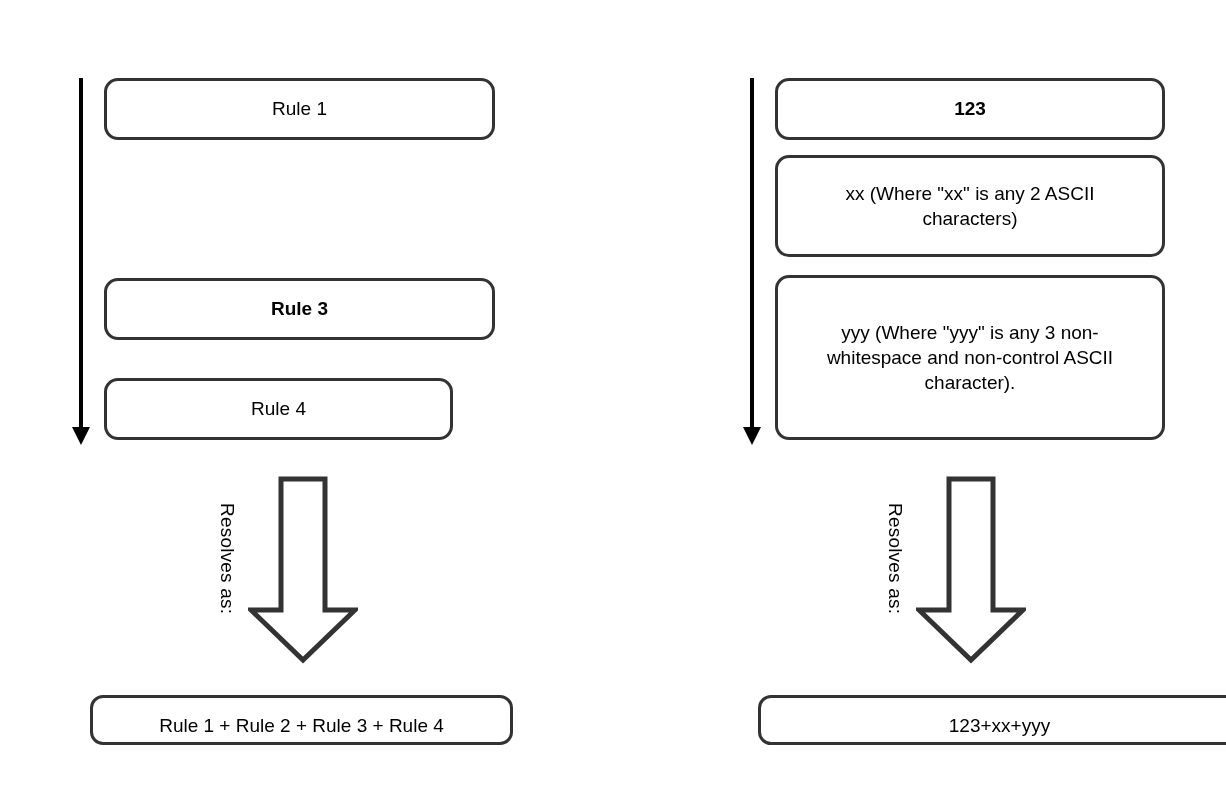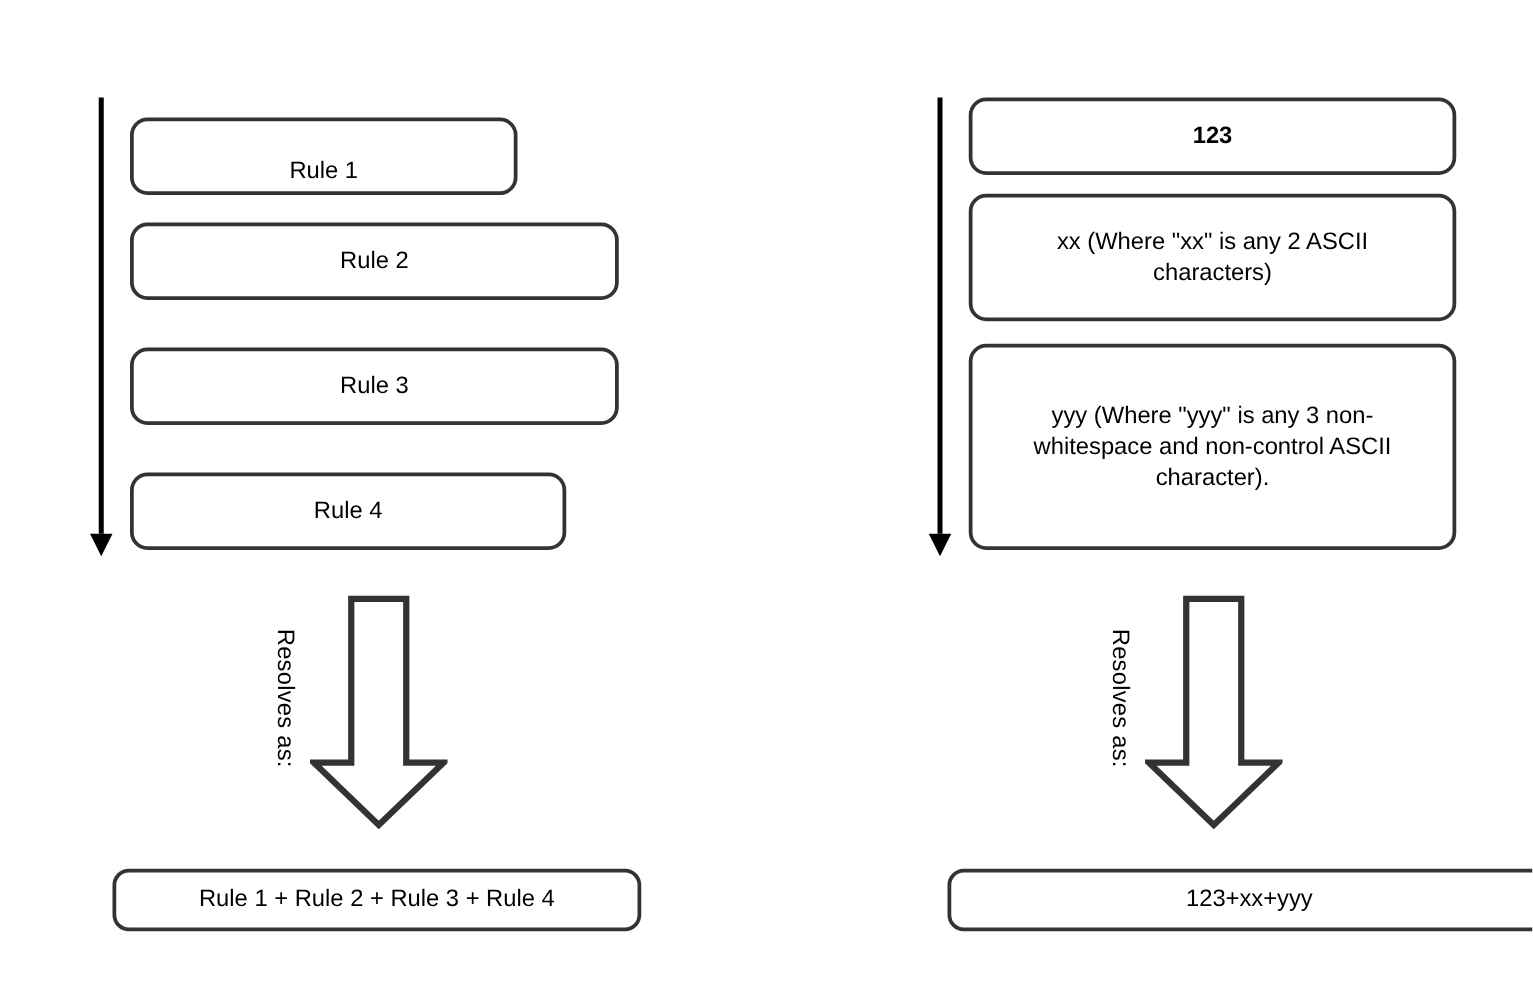--- a/index.html
+++ b/index.html
@@ -42,20 +42,21 @@
     line-height: 1.32;
     padding: 4px 16px;
   }
   .node-text {
     display: block;
     width: 100%;
     white-space: pre-line;
   }
   .node.result {
     border-radius: 13px;
+    align-items: flex-end;
   }
   
   .flow-arrow {
     position: absolute;
   }
   .flow-arrow .stem {
     position: absolute;
     left: 0;
     top: 0;
     width: 4px;
@@ -93,29 +94,26 @@
 
 <div id="canvas">
 
   <div class="column">
 
     <div class="flow-arrow" style="left:79px; top:78px; width:4px; height:367px;">
       <div class="stem" style="height:349px;"></div>
       <div class="head" style="top:349px;"></div>
     </div>
 
-    <div class="node" style="left:104px; top:94px; width:310px; height:62px;align-items:flex-end;">
+    <div class="node" style="left:104px; top:78px; width:391px; height:62px;">
       <span class="node-text">Rule 1</span>
     </div>
 
-    <div class="node" style="left:104px; top:178px; width:391px; height:62px;">
-      <span class="node-text">Rule 2</span>
-    </div>
 
-    <div class="node" style="left:104px; top:278px; width:391px; height:62px;">
+    <div class="node" style="left:104px; top:278px; width:391px; height:62px;font-weight:bold;">
       <span class="node-text">Rule 3</span>
     </div>
 
     <div class="node" style="left:104px; top:378px; width:349px; height:62px;">
       <span class="node-text">Rule 4</span>
     </div>
 
     <div class="rotated-label" style="left:238px; top:503px;">Resolves as:</div>
 
     <div class="block-arrow" style="left:248px; top:476px;">

